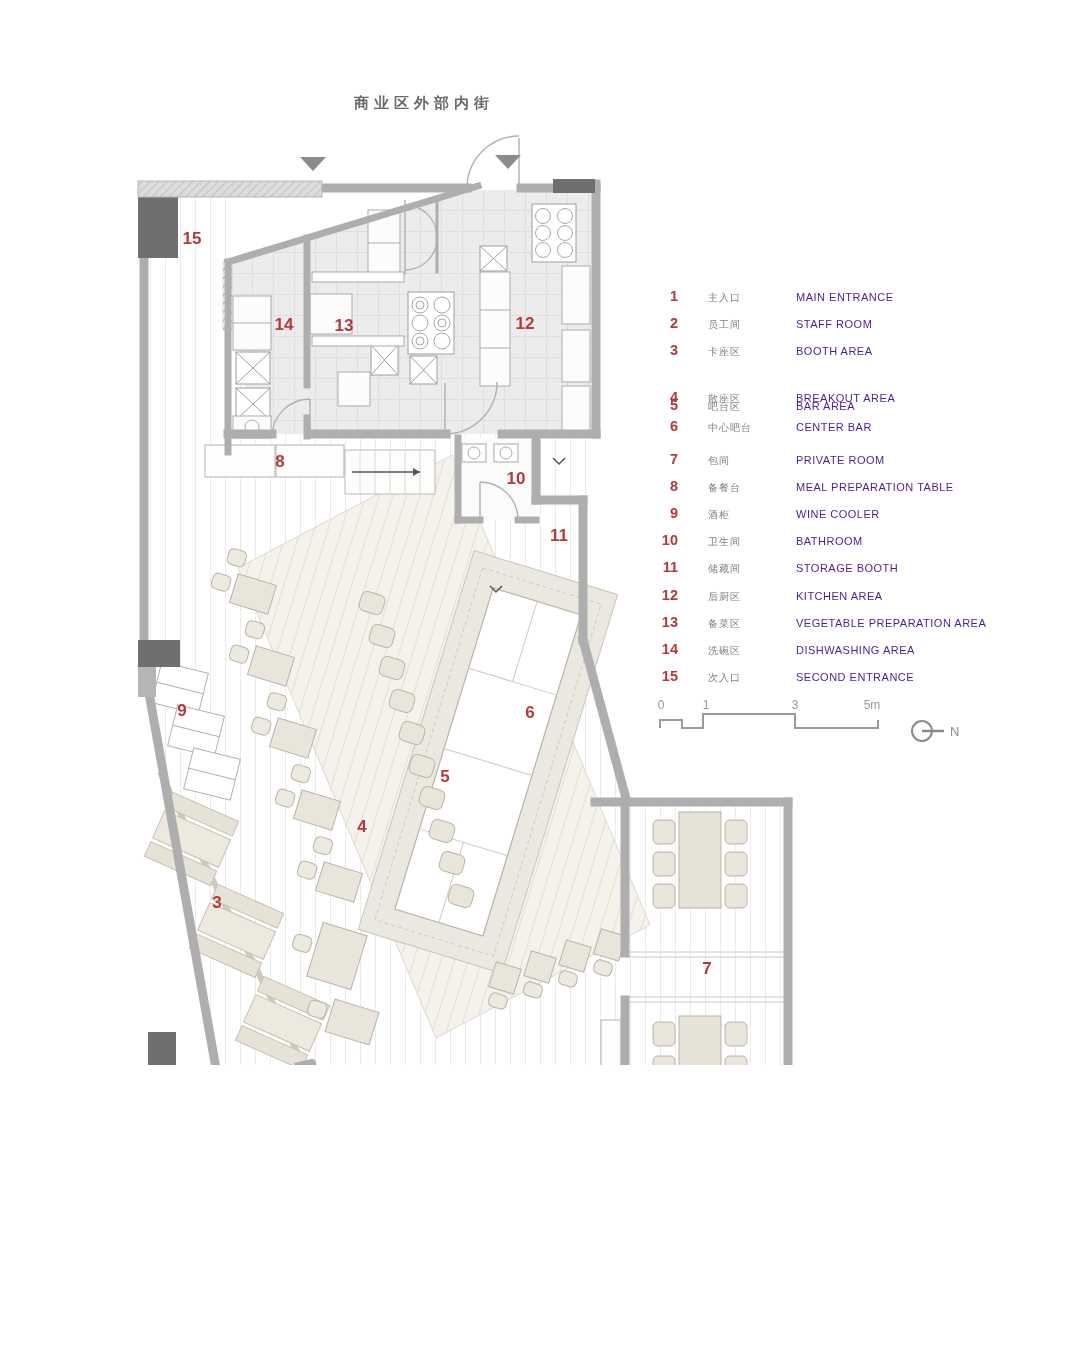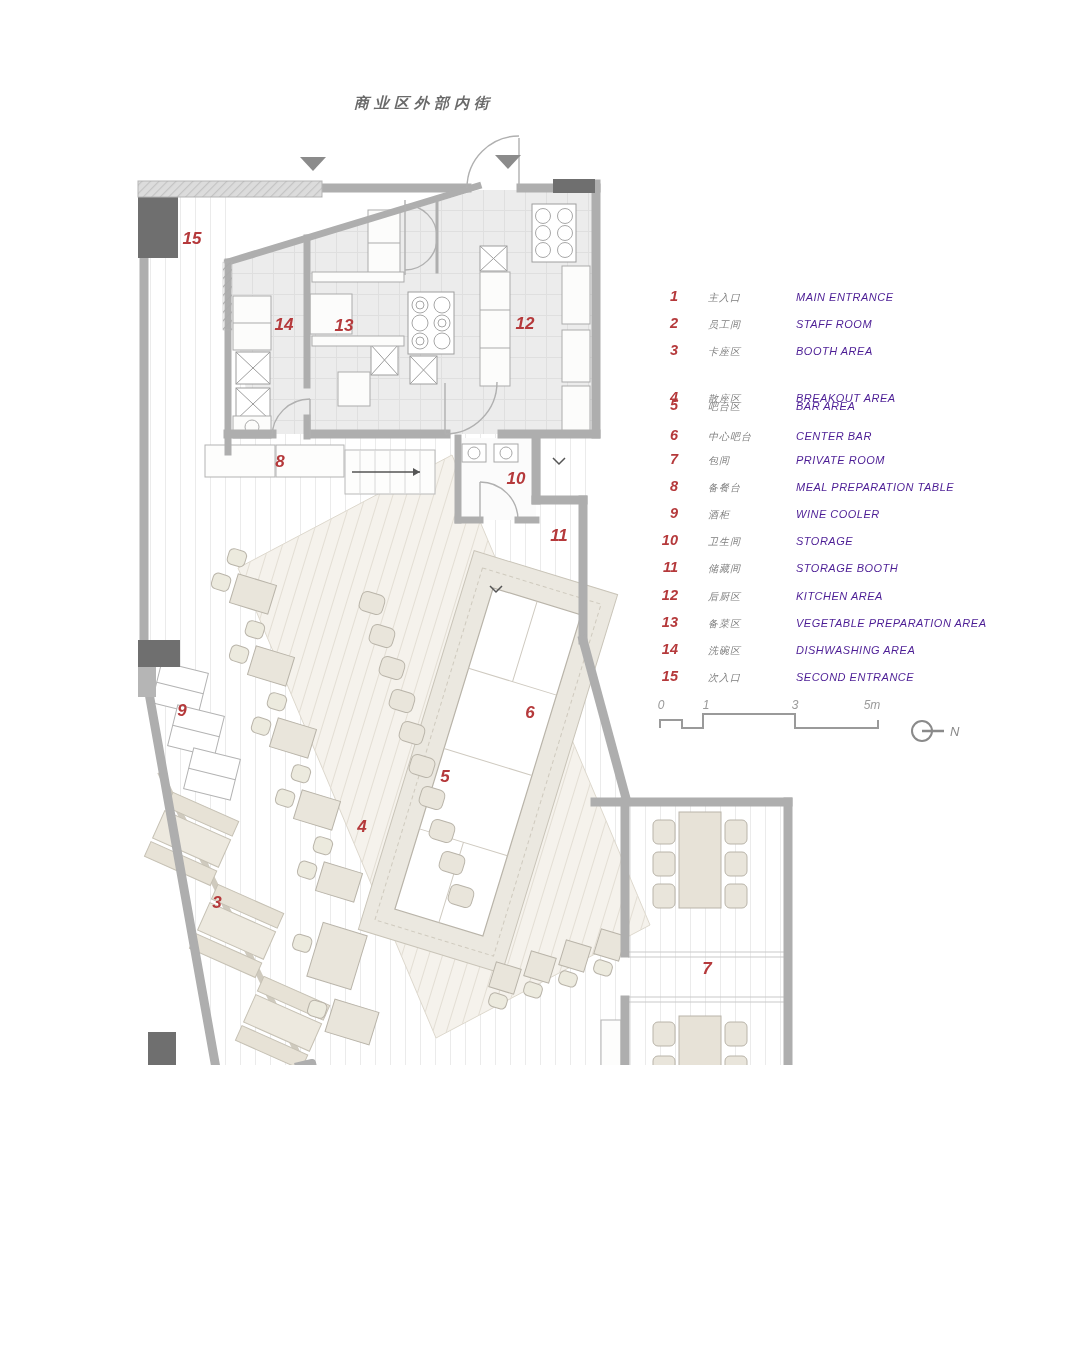--- a/index.html
+++ b/index.html
@@ -1,17 +1,17 @@
 <!DOCTYPE html>
 <html><head>
 <meta charset="utf-8">
 <style>
   html,body{margin:0;padding:0;background:#ffffff;}
   #canvas{position:relative;width:1080px;height:1065px;background:#ffffff;overflow:hidden;
-          font-family:"Liberation Sans","DejaVu Sans",sans-serif;font-style:italic;}
+          font-family:"Liberation Sans","DejaVu Sans",sans-serif;}
   #planSvg{position:absolute;left:0;top:0;}
   .abs{position:absolute;}
   .title{font-size:15px;color:#6a6a6a;font-weight:600;letter-spacing:5px;white-space:nowrap;
          transform:translate(-50%,-50%);}
   .pl{font-size:17px;color:#b5393b;font-weight:600;transform:translate(-50%,-50%);white-space:nowrap;}
   .lrow{position:absolute;left:656px;height:22px;white-space:nowrap;}
   .ln{display:inline-block;width:22px;text-align:right;font-size:14.5px;font-weight:600;color:#b5393b;}
   .lz{display:inline-block;width:88px;margin-left:30px;font-size:10px;color:#7f7f7f;letter-spacing:1px;}
   .le{display:inline-block;font-size:11px;color:#4c1d95;letter-spacing:.5px;}
   .tick{font-size:12px;color:#9a9a9a;transform:translate(-50%,-100%);}
@@ -408,25 +408,25 @@
   <span class="abs pl" style="left:611px;top:1075px">8</span>
   <span class="abs pl" style="left:459px;top:1086px">1</span>
   <span class="abs pl" style="left:257px;top:1124px">2</span>
 
   <div>
     <div class="lrow" style="top:287px"><span class="ln">1</span><span class="lz">主入口</span><span class="le">MAIN ENTRANCE</span></div>
     <div class="lrow" style="top:314px"><span class="ln">2</span><span class="lz">员工间</span><span class="le">STAFF ROOM</span></div>
     <div class="lrow" style="top:341px"><span class="ln">3</span><span class="lz">卡座区</span><span class="le">BOOTH AREA</span></div>
     <div class="lrow" style="top:388px"><span class="ln">4</span><span class="lz">散座区</span><span class="le">BREAKOUT AREA</span></div>
     <div class="lrow" style="top:396px"><span class="ln">5</span><span class="lz">吧台区</span><span class="le">BAR AREA</span></div>
-    <div class="lrow" style="top:426px"><span class="ln">6</span><span class="lz">中心吧台</span><span class="le">CENTER BAR</span></div>
+    <div class="lrow" style="top:417px"><span class="ln">6</span><span class="lz">中心吧台</span><span class="le">CENTER BAR</span></div>
     <div class="lrow" style="top:450px"><span class="ln">7</span><span class="lz">包间</span><span class="le">PRIVATE ROOM</span></div>
     <div class="lrow" style="top:477px"><span class="ln">8</span><span class="lz">备餐台</span><span class="le">MEAL PREPARATION TABLE</span></div>
     <div class="lrow" style="top:504px"><span class="ln">9</span><span class="lz">酒柜</span><span class="le">WINE COOLER</span></div>
-    <div class="lrow" style="top:531px"><span class="ln">10</span><span class="lz">卫生间</span><span class="le">STORAGE</span></div>
+    <div class="lrow" style="top:531px"><span class="ln">10</span><span class="lz">卫生间</span><span class="le">BATHROOM</span></div>
     <div class="lrow" style="top:558px"><span class="ln">11</span><span class="lz">储藏间</span><span class="le">STORAGE BOOTH</span></div>
     <div class="lrow" style="top:586px"><span class="ln">12</span><span class="lz">后厨区</span><span class="le">KITCHEN AREA</span></div>
     <div class="lrow" style="top:613px"><span class="ln">13</span><span class="lz">备菜区</span><span class="le">VEGETABLE PREPARATION AREA</span></div>
     <div class="lrow" style="top:640px"><span class="ln">14</span><span class="lz">洗碗区</span><span class="le">DISHWASHING AREA</span></div>
     <div class="lrow" style="top:667px"><span class="ln">15</span><span class="lz">次入口</span><span class="le">SECOND ENTRANCE</span></div>
   </div>
 
   <span class="abs tick" style="left:661px;top:712px">0</span>
   <span class="abs tick" style="left:706px;top:712px">1</span>
   <span class="abs tick" style="left:795px;top:712px">3</span>

